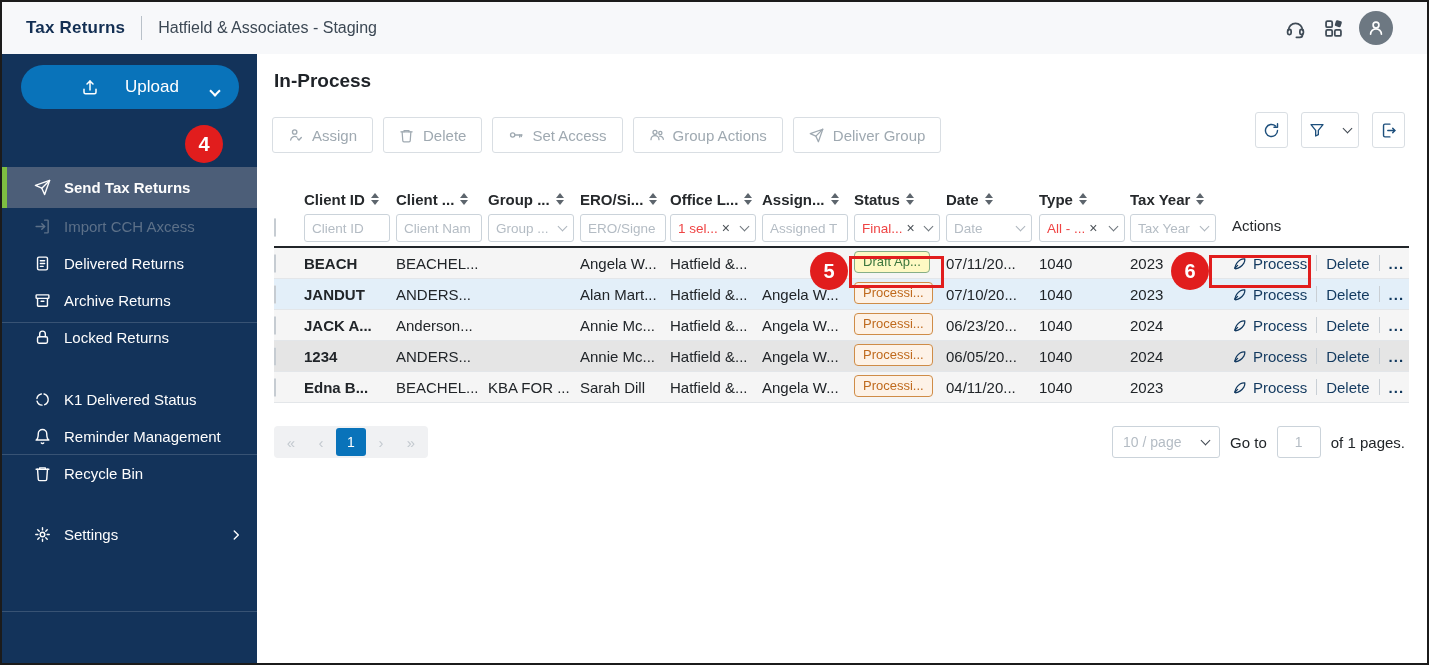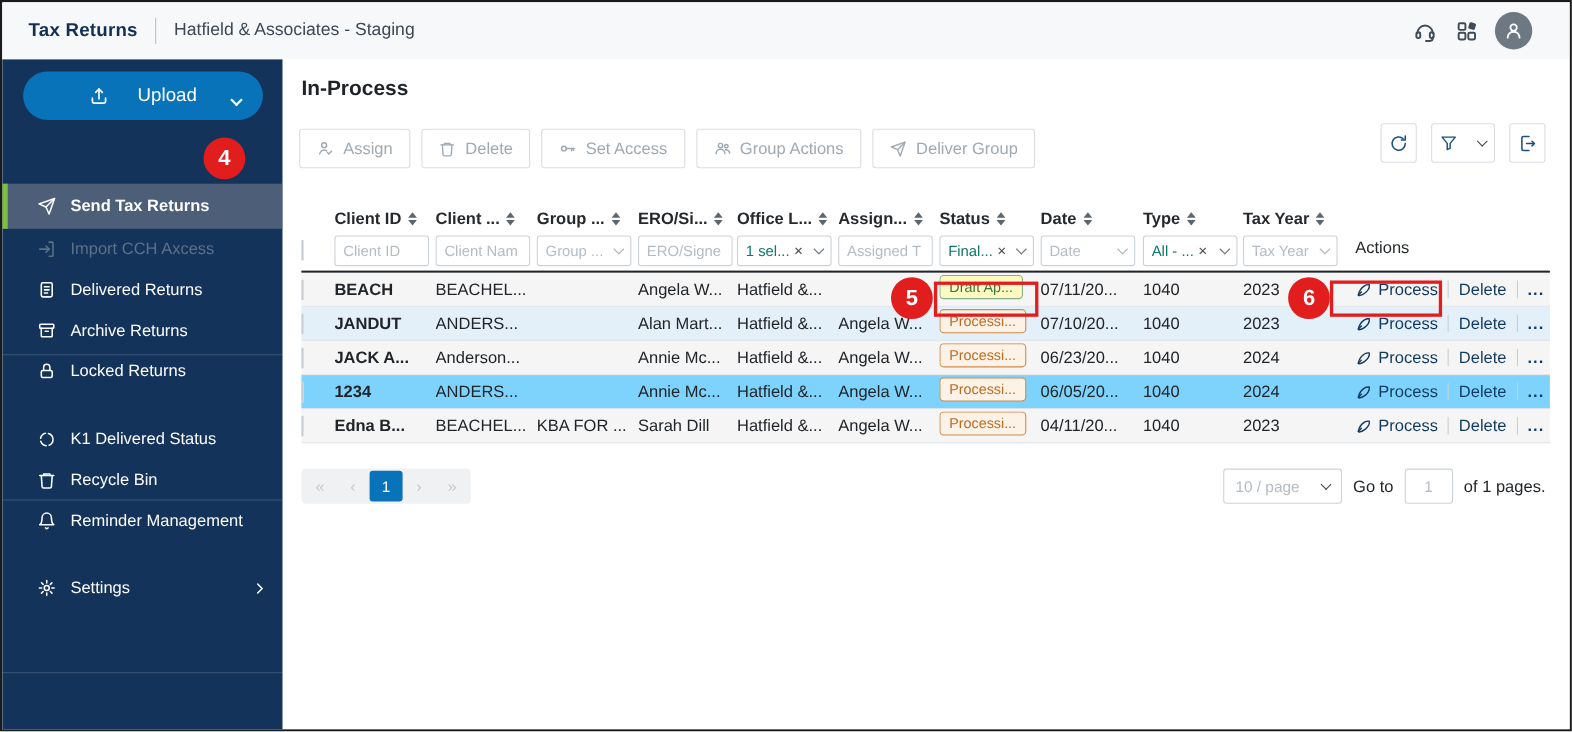--- a/index.html
+++ b/index.html
@@ -47,30 +47,30 @@
   .th { font-size:15px; font-weight:bold; color:#26292c; display:flex; align-items:center; white-space:nowrap; overflow:hidden; cursor:pointer; }
   .sort { display:inline-flex; flex-direction:column; gap:2px; margin-left:6px; }
   .sort i { width:0; height:0; border-left:4px solid transparent; border-right:4px solid transparent; }
   .sort .up { border-bottom:5px solid #5d656d; }
   .sort .dn { border-top:5px solid #5d656d; }
   .filter-row { height:34px; border-bottom:2px solid #212529; padding-bottom:6px; }
   .fbox { height:28px; width:86px; border:1px solid #cbd3da; border-radius:3px; background:#fff; font-family:inherit; font-size:13.5px; padding:0 7px; color:#212529; display:flex; align-items:center; gap:4px; cursor:pointer; }
   input.fbox { cursor:text; }
   .fbox::placeholder { color:#b4bcc4; }
   .fbox .ph { color:#b4bcc4; overflow:hidden; white-space:nowrap; flex:1; }
-  .fbox .val { color:#0f766e; overflow:hidden; white-space:nowrap; }
+  .fbox .val { color:#ef4444; overflow:hidden; white-space:nowrap; }
   .fbox .clear { color:#4a5056; font-size:14px; }
   .chev { width:7px; height:7px; border-right:1.6px solid #6f767d; border-bottom:1.6px solid #6f767d; transform:rotate(45deg); display:inline-block; margin-top:-4px; flex:0 0 7px; margin-left:auto; }
   .chev.light { border-color:#adb5bd; }
   .chev-white { width:8px; height:8px; border-right:2px solid #fff; border-bottom:2px solid #fff; transform:rotate(45deg); display:inline-block; }
   .checkbox { width:17px; height:17px; border:1px solid #c6ccd2; border-radius:4px; background:#fff; cursor:pointer; }
   .trow { height:31px; border-bottom:1px solid #e3e6e9; font-size:15px; color:#212529; }
   .trow:nth-child(odd) { background:#f5f5f5; }
   .trow.hl { background:#e3eff9; }
-  .trow.plain { background:#7dd3fc; }
+  .trow.plain { background:#e5e5e5; }
   .cell { white-space:nowrap; overflow:hidden; padding-right:4px; }
   .cell.bold { font-weight:bold; }
   .badge { display:inline-block; max-width:84px; overflow:hidden; white-space:nowrap; font-size:13px; padding:2px 8px 3px; border-radius:4px; }
   .badge.green { color:#3c763d; border:1px solid #86ae87; background:#fef9c3; }
   .badge.orange { color:#bf6a1e; border:1px solid #cf8c47; background:#fdf2e7; }
   .actions-cell { display:flex; align-items:center; gap:9px; color:#12395f; font-size:15px; padding-left:12px; }
   .alink { display:flex; align-items:center; gap:6px; color:#12395f; cursor:pointer; white-space:nowrap;justify-content:center; }
   .alink .aicon { width:15px; height:15px; display:flex; }
   .vsep { width:1px; height:16px; background:#c9cfd5; }
   .more-dots { font-weight:bold; letter-spacing:1px; cursor:pointer; }
@@ -196,35 +196,35 @@
         <span class="sicon">
           <svg width="17" height="17" viewBox="0 0 24 24" fill="none" stroke="currentColor" stroke-width="2" stroke-linecap="round">
               <circle cx="12" cy="12" r="8" stroke-dasharray="9 4"></circle>
             </svg>
         </span>
         <span>K1 Delivered Status</span>
       </div>
       <div class="side-item">
         <span class="sicon">
           <svg width="17" height="17" viewBox="0 0 24 24" fill="none" stroke="currentColor" stroke-width="2" stroke-linecap="round" stroke-linejoin="round">
+              <path d="M18 8a6 6 0 0 0-12 0c0 7-3 9-3 9h18s-3-2-3-9"></path>
+              <path d="M13.7 21a2 2 0 0 1-3.4 0"></path>
+            </svg>
+        </span>
+        <span>Reminder Management</span>
+      </div>
+      <div class="side-item">
+        <span class="sicon">
+          <svg width="17" height="17" viewBox="0 0 24 24" fill="none" stroke="currentColor" stroke-width="2" stroke-linecap="round" stroke-linejoin="round">
               <path d="M3 6h18"></path>
               <path d="M8 6V4h8v2"></path>
               <path d="M19 6l-1 14a2 2 0 0 1-2 2H8a2 2 0 0 1-2-2L5 6"></path>
             </svg>
         </span>
         <span>Recycle Bin</span>
-      </div>
-      <div class="side-item">
-        <span class="sicon">
-          <svg width="17" height="17" viewBox="0 0 24 24" fill="none" stroke="currentColor" stroke-width="2" stroke-linecap="round" stroke-linejoin="round">
-              <path d="M18 8a6 6 0 0 0-12 0c0 7-3 9-3 9h18s-3-2-3-9"></path>
-              <path d="M13.7 21a2 2 0 0 1-3.4 0"></path>
-            </svg>
-        </span>
-        <span>Reminder Management</span>
       </div>
     </div>
 
     <div class="side-divider" style="top:400px"></div>
 
     <div class="side-item settings-item">
       <span class="sicon">
         <svg width="17" height="17" viewBox="0 0 24 24" fill="none" stroke="currentColor" stroke-width="2" stroke-linecap="round">
             <circle cx="12" cy="12" r="3.2"></circle>
             <path d="M12 2.5v3M12 18.5v3M2.5 12h3M18.5 12h3M5.3 5.3l2.1 2.1M16.6 16.6l2.1 2.1M18.7 5.3l-2.1 2.1M7.4 16.6l-2.1 2.1"></path>

